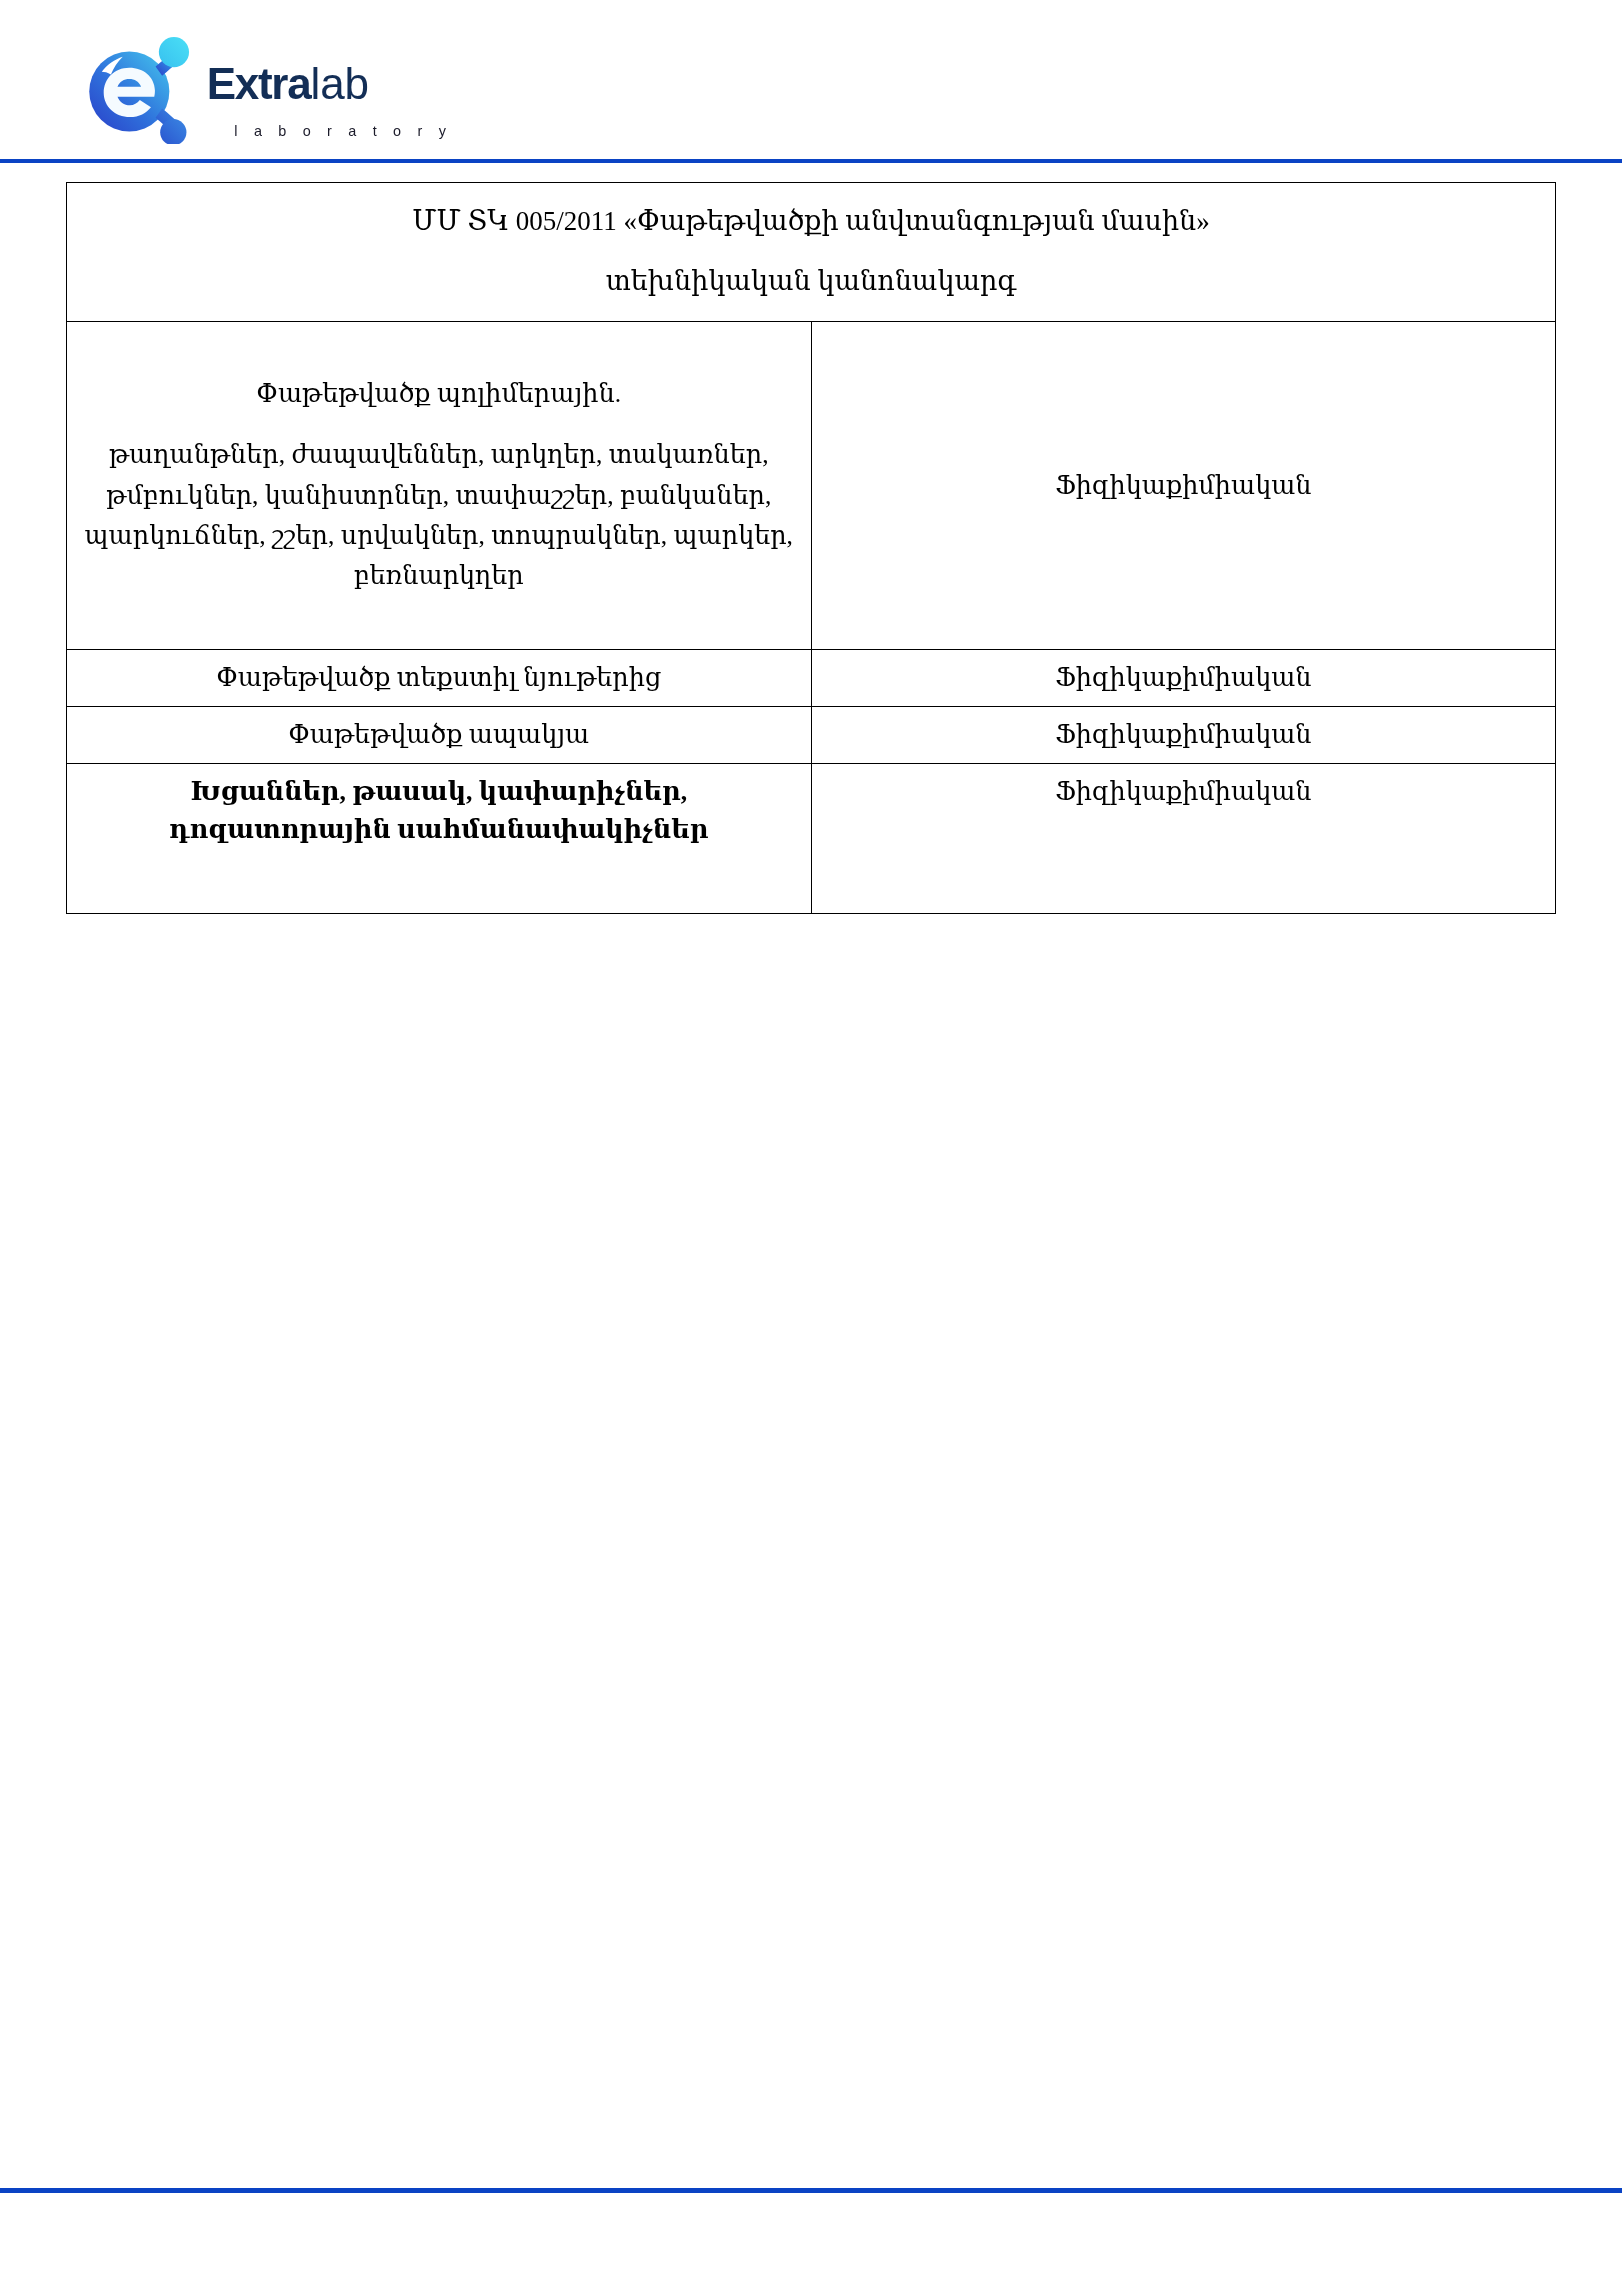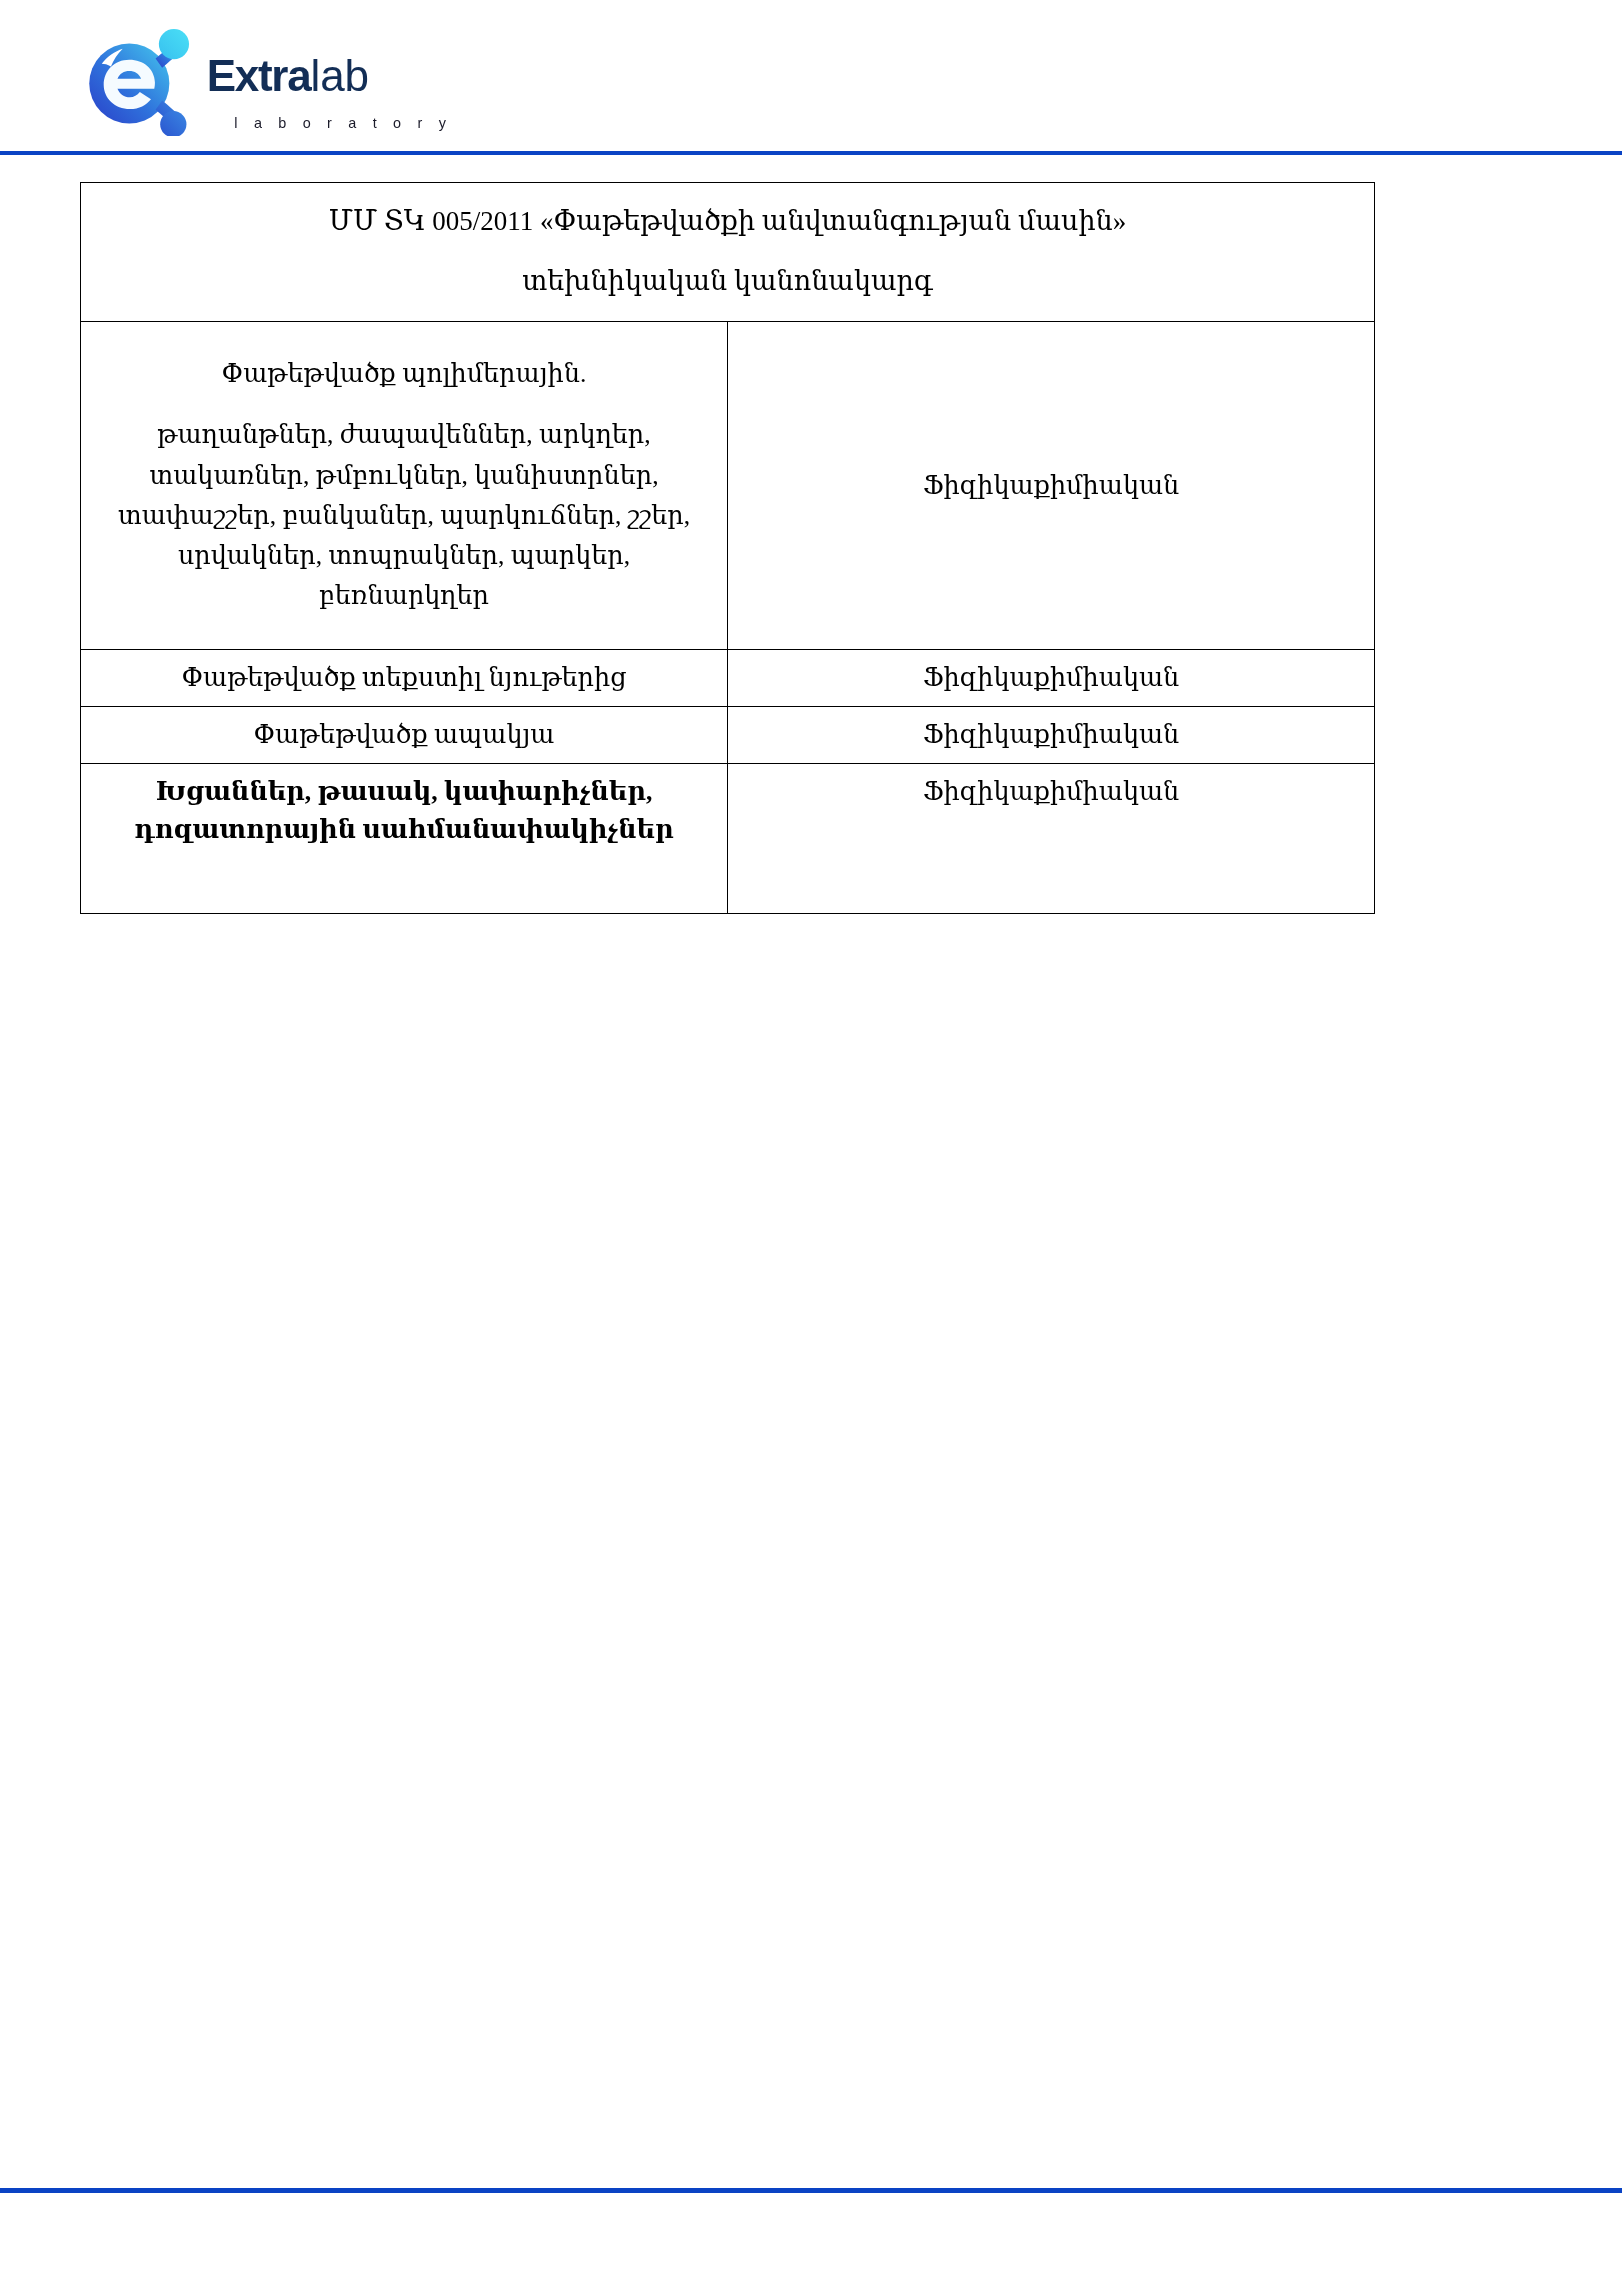--- a/index.html
+++ b/index.html
@@ -12,21 +12,21 @@
     background: #ffffff;
     font-family: "Liberation Serif", "DejaVu Serif", serif;
     position: relative;
     overflow: hidden;
   }
 
   
   #page-header {
     position: absolute;
     left: 0;
-    top: 8px;
+    top: 16px;
     width: 1468px;
     height: 147px;
     text-align: right;
   }
   #logo-block {
     position: absolute;
     left: 82px;
     top: 18.3px;
     display: flex;
     align-items: center;
@@ -89,23 +89,23 @@
     left: 0;
     top: 2188px;
     width: 1623px;
     height: 4.6px;
     background: #0a43c4;
   }
 
   
   #doc-table {
     position: absolute;
-    left: 80px;
+    left: 66px;
     top: 182px;
-    width: 1295px;
+    width: 1490px;
     border-collapse: collapse;
     table-layout: fixed;
   }
   #doc-table td {
     border: 1.3px solid #000000;
     vertical-align: middle;
     padding: 9.2px 14.4px;
     font-size: 25.5px;
     line-height: 1.48;
     color: #000000;

